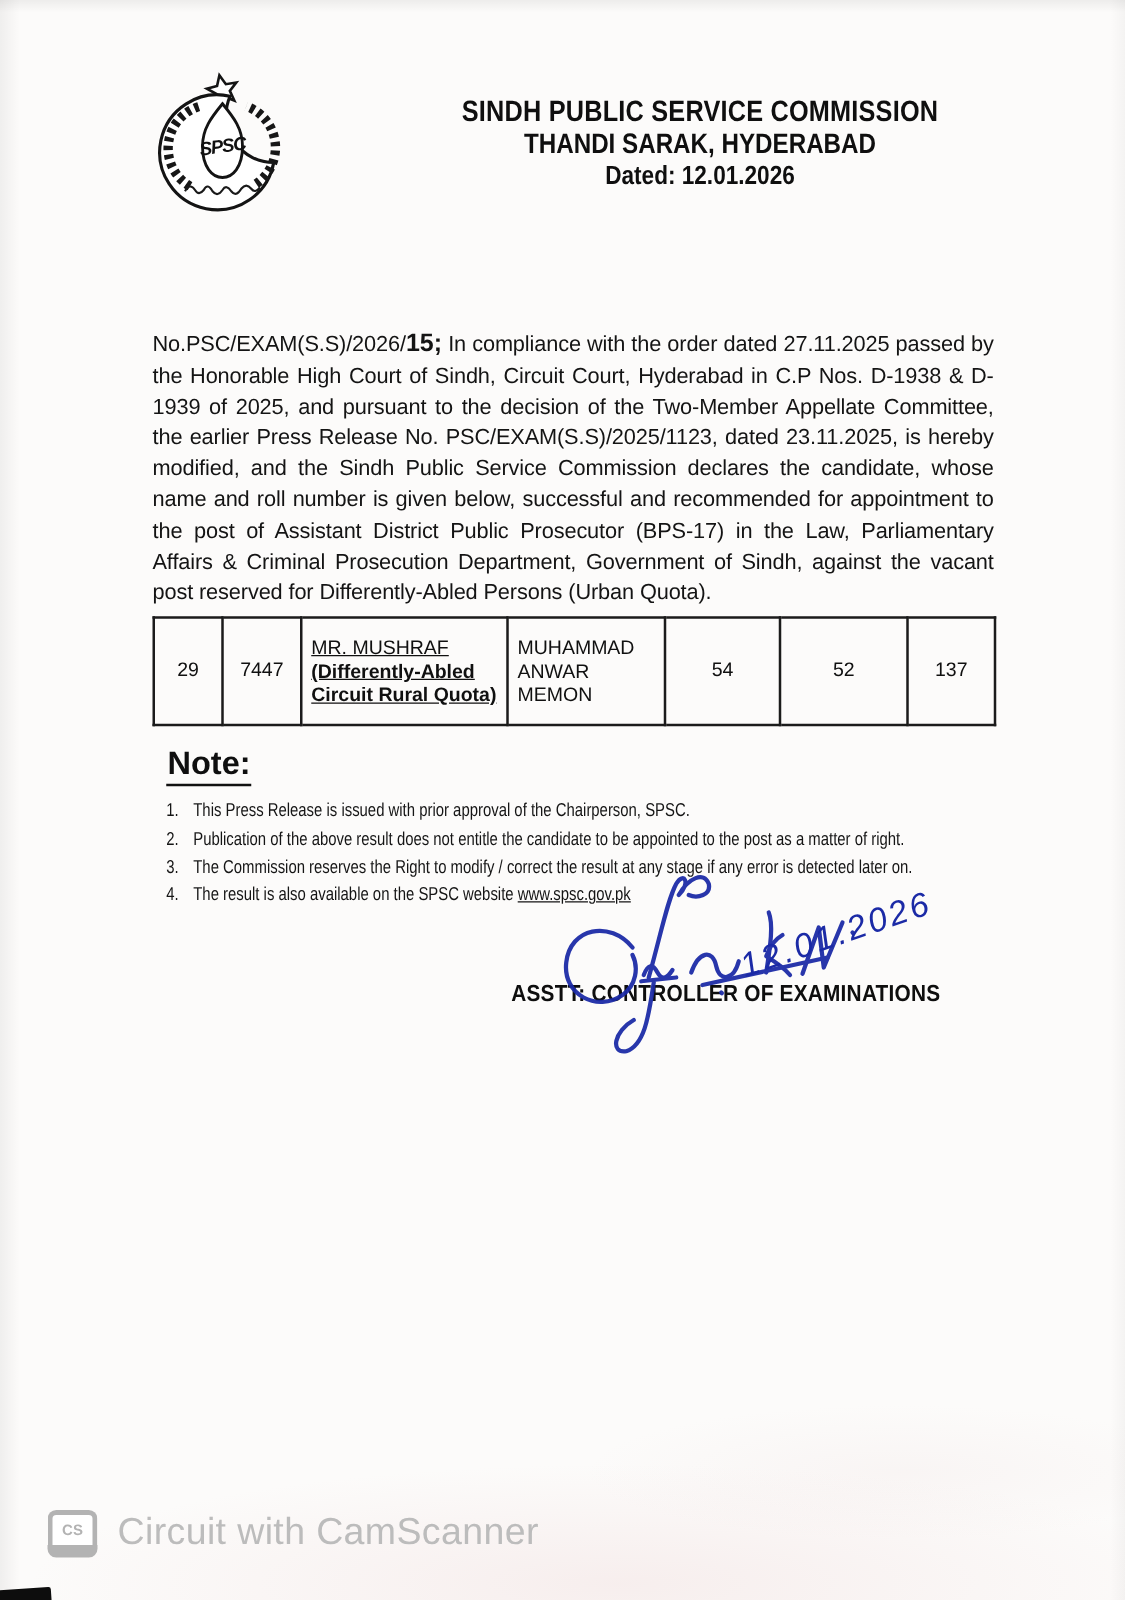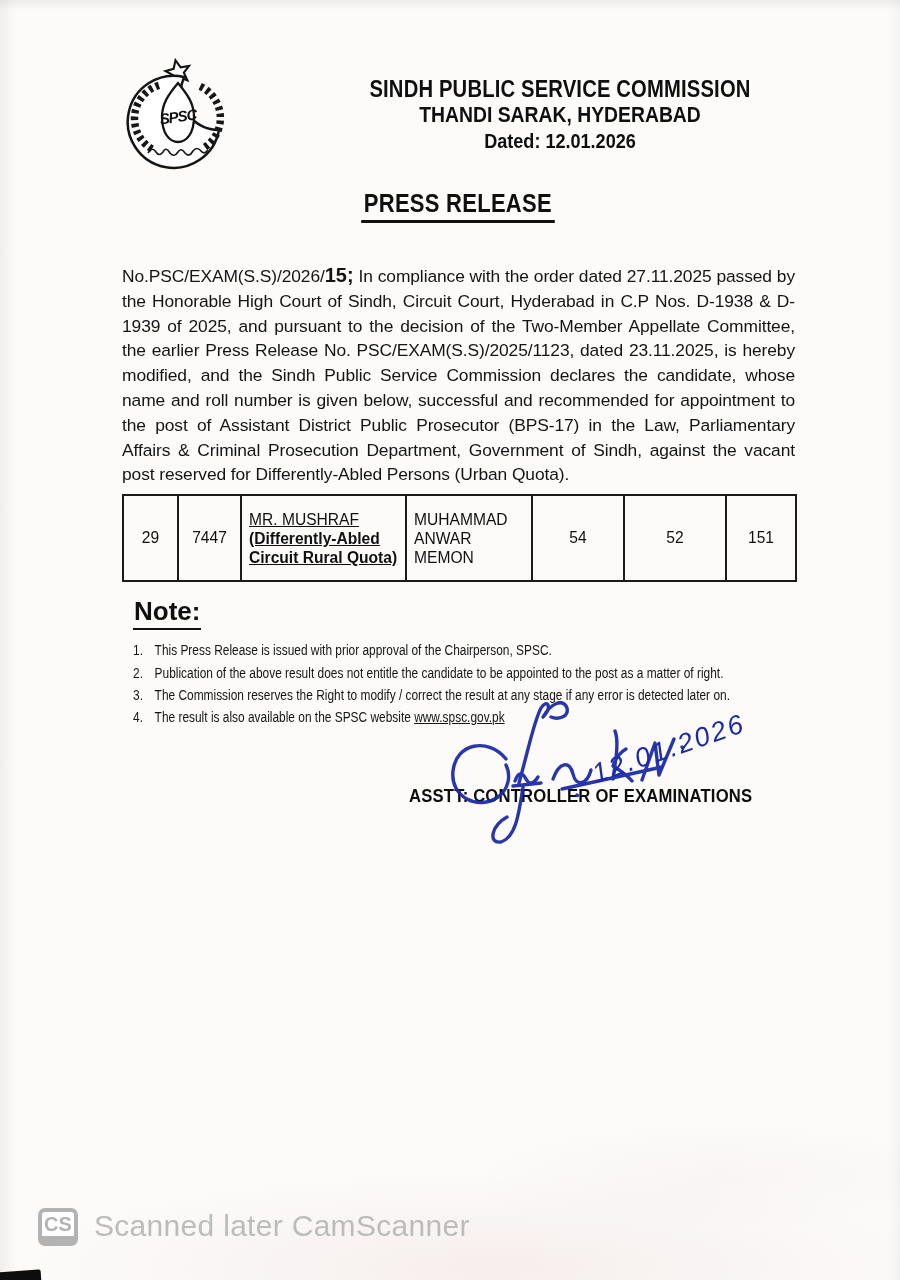--- a/index.html
+++ b/index.html
@@ -44,21 +44,21 @@
   .note-num{width:27px;flex:0 0 27px;}
   .url{text-decoration:underline;}
   
   .sig-zone{position:relative;height:140px;}
   .sig-svg{position:absolute;left:288px;top:-42px;z-index:3;}
   .designation{position:absolute;left:287px;top:56px;z-index:1;font-size:18.5px;font-weight:bold;
                color:#0e0e0e;white-space:nowrap;transform:scaleX(0.9);transform-origin:0 0;letter-spacing:.2px;}
   
   .cs-logo{position:absolute;left:38px;top:1208px;width:40px;height:38px;}
   .cs-box{box-sizing:border-box;width:40px;height:28px;border:4px solid #b3b3b3;border-bottom:none;
-          border-radius:7px 7px 0 0;background:#fff;color:#b3b3b3;font-weight:bold;font-size:20px;
+          border-radius:7px 7px 0 0;background:#fff;color:#b3b3b3;font-weight:bold;font-size:12px;
           display:flex;align-items:center;justify-content:center;letter-spacing:0;}
   .cs-tab{width:40px;height:10px;background:#b3b3b3;border-radius:0 0 7px 7px;}
   .scan-text{position:absolute;left:94px;top:1209px;font-size:30px;color:#bcbcbc;letter-spacing:.3px;}
   .corner-mark{position:absolute;left:-5px;bottom:-3px;width:46px;height:12px;background:#0d0d0d;
                transform:rotate(-4deg);border-radius:2px;}
 </style>
 </head>
 <body>
 
 <div class="page">
@@ -79,23 +79,20 @@
 
     <path d="M 27,97 q 4,-7 8,-1 q 3,5 7,0 q 3,-6 7,1 q 4,5 8,-1 q 3,-5 7,1 q 4,5 8,-2 q 4,-5 8,0 q 3,4 7,-1" fill="none" stroke="#1a1a1a" stroke-width="1.7"></path>
   </svg>
 
   <div class="hdr">
     <div class="hdr-l1">SINDH PUBLIC SERVICE COMMISSION</div>
     <div class="hdr-l2">THANDI SARAK, HYDERABAD</div>
     <div class="hdr-l3">Dated: 12.01.2026</div>
   </div>
 
-  <div class="press-wrap">
-    <span class="press">PRESS RELEASE</span>
-  </div>
 
   <div class="content">
 
     <div class="para"><span>No.PSC/EXAM(S.S)/2026/</span><span class="ref-bold">15;</span><span> In compliance with the order dated 27.11.2025 passed by the Honorable High Court of Sindh, Circuit Court, Hyderabad in C.P Nos. D-1938 &amp; D-1939 of 2025, and pursuant to the decision of the Two-Member Appellate Committee, the earlier Press Release No. PSC/EXAM(S.S)/2025/1123, dated 23.11.2025, is hereby modified, and the Sindh Public Service Commission declares the candidate, whose name and roll number is given below, successful and recommended for appointment to the post of Assistant District Public Prosecutor (BPS-17) in the Law, Parliamentary Affairs &amp; Criminal Prosecution Department, Government of Sindh, against the vacant post reserved for Differently-Abled Persons (Urban Quota).</span></div>
 
     <table class="results">
       <colgroup>
         <col style="width:55px">
           <col style="width:63px">
           <col style="width:165px">
@@ -108,21 +105,21 @@
       <tr>
         <td class="td-c">29</td>
         <td class="td-c">7447</td>
         <td class="name-cell">
           <div>MR. MUSHRAF</div>
           <div style="font-weight:bold">(Differently-Abled Circuit Rural Quota)</div>
         </td>
         <td class="father-cell">MUHAMMAD ANWAR MEMON</td>
         <td class="td-c">54</td>
         <td class="td-c">52</td>
-        <td class="td-c">151</td>
+        <td class="td-c">137</td>
       </tr>
     </tbody>
       </table>
 
     <div>
       <span class="note-h">Note:</span>
     </div>
 
     <div class="notes">
       <div class="note-item">
@@ -171,17 +168,17 @@
       </svg>
       <div class="designation">ASSTT: CONTROLLER OF EXAMINATIONS</div>
     </div>
 
   </div>
 
   <div class="cs-logo">
     <div class="cs-box">CS</div>
     <div class="cs-tab"></div>
   </div>
-  <div class="scan-text">Scanned later CamScanner</div>
+  <div class="scan-text">Circuit with CamScanner</div>
 
   <div class="corner-mark"></div>
 
 </div>
 
 </body></html>

